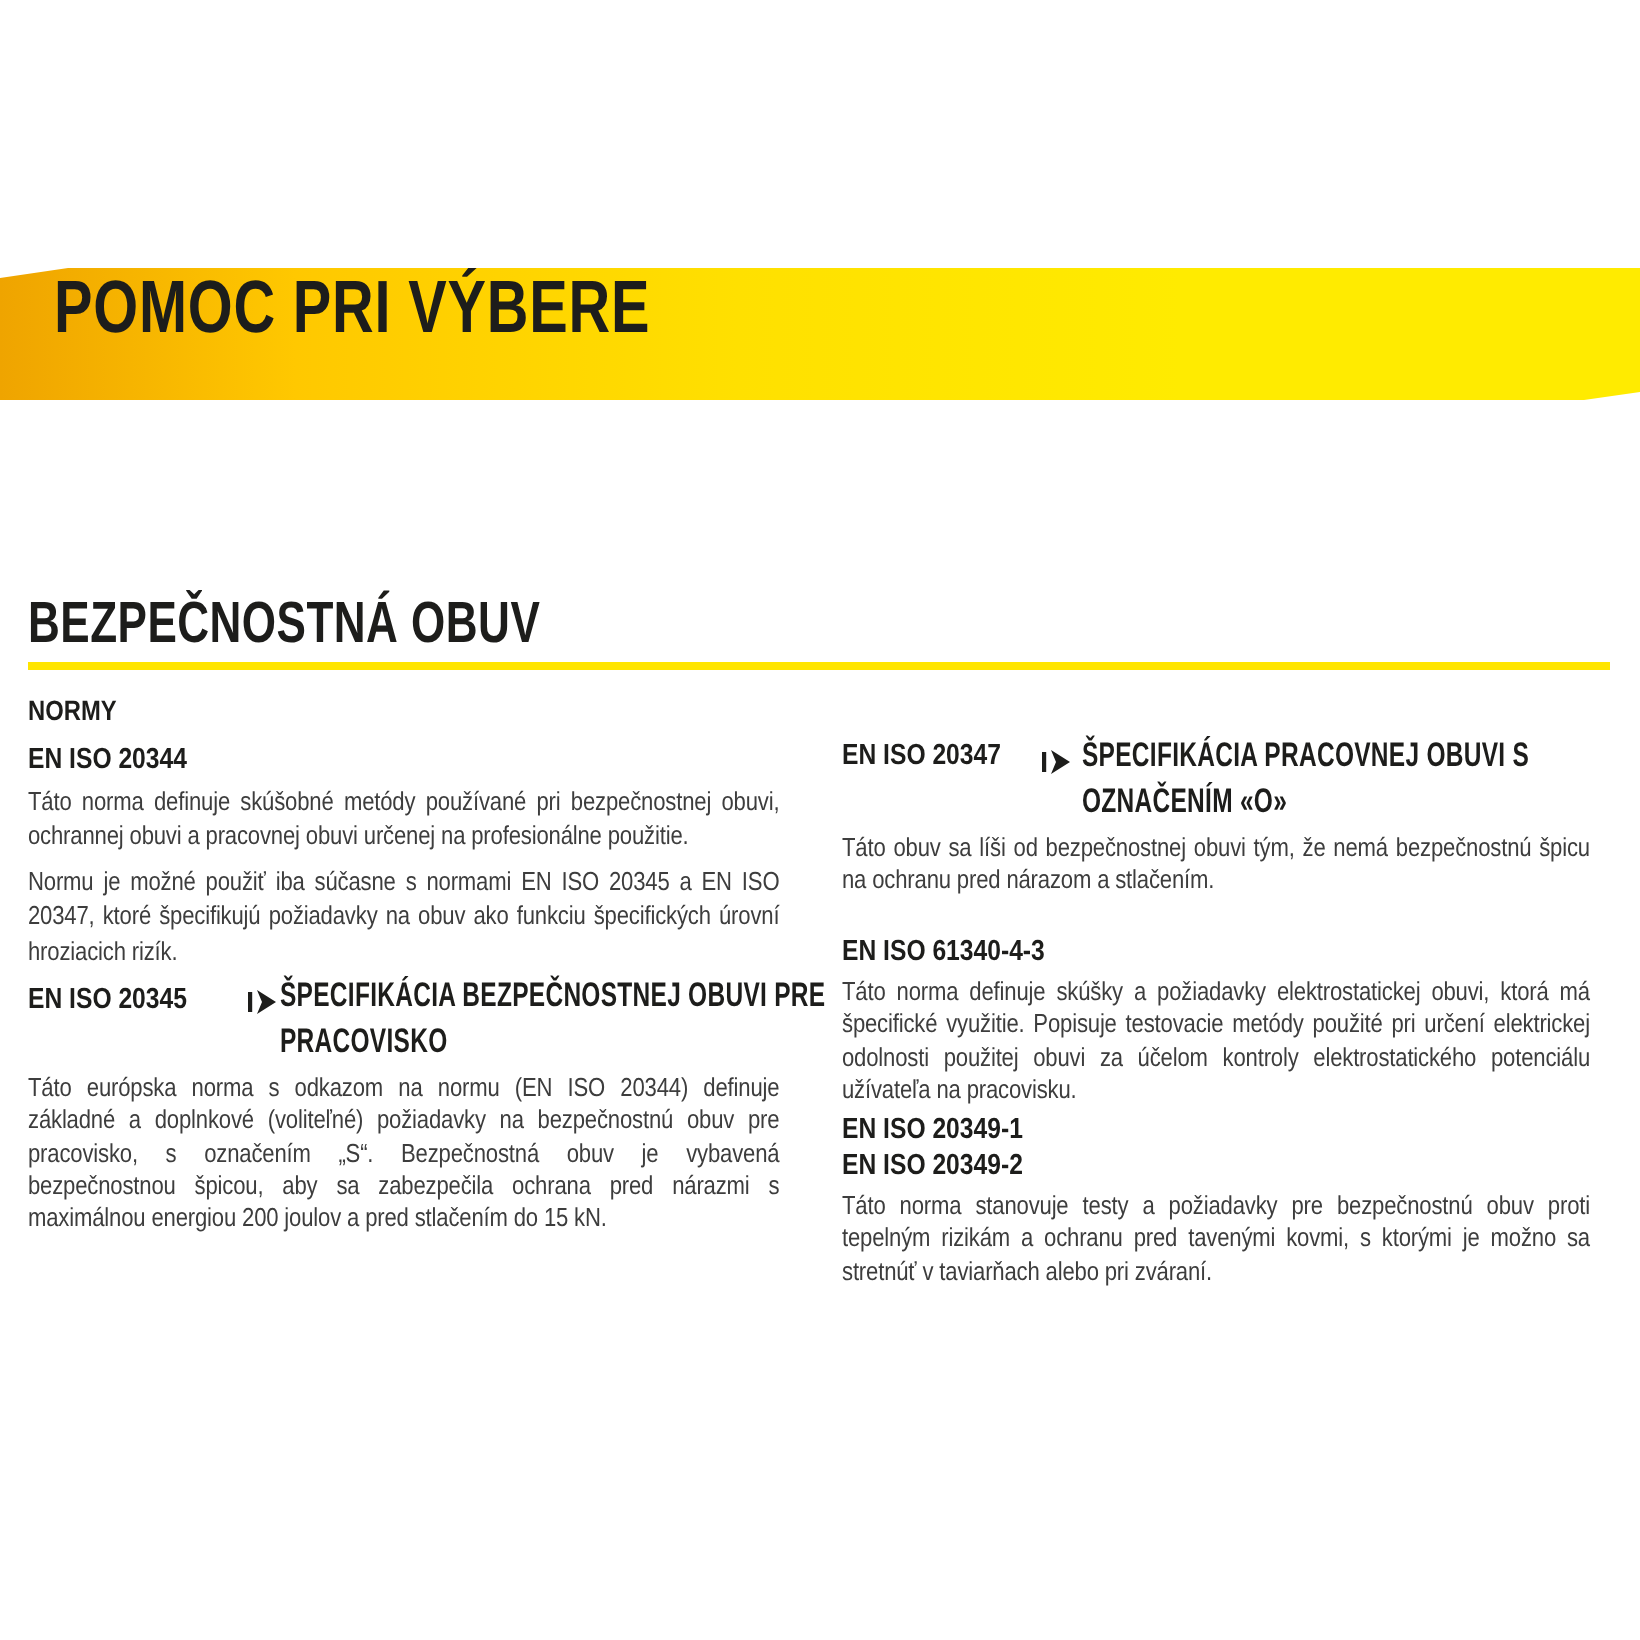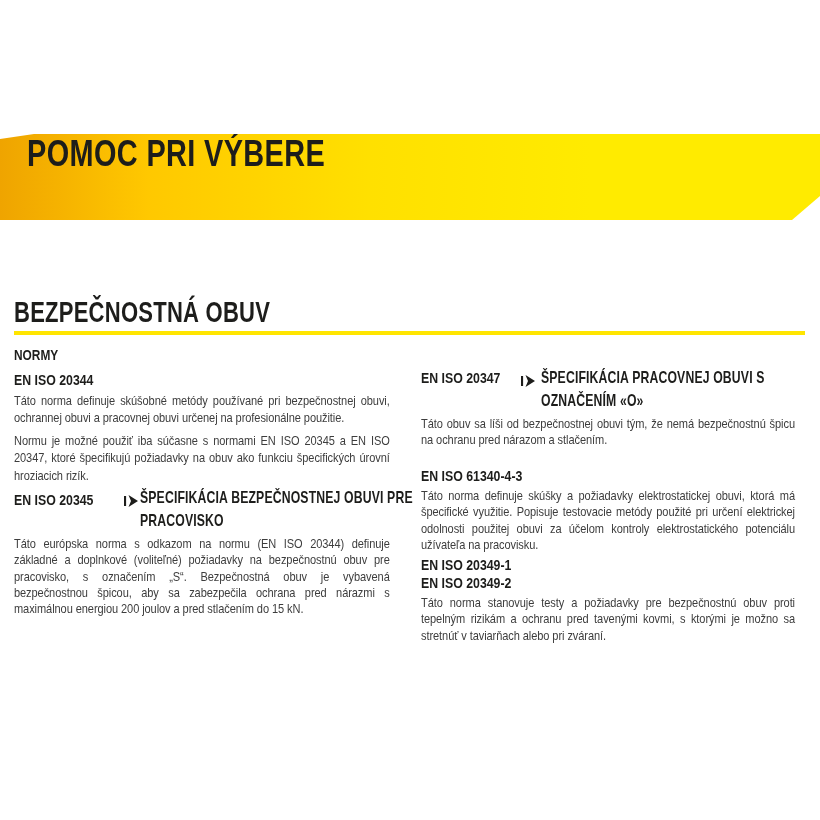--- a/index.html
+++ b/index.html
@@ -2,21 +2,21 @@
 <html><head>
 <meta charset="utf-8">
 <style>
   html,body{margin:0;padding:0;background:#ffffff;}
   .page{
     position:relative;width:820px;height:820px;background:#ffffff;overflow:hidden;
     font-family:"Liberation Sans","DejaVu Sans",sans-serif;
   }
   
   .banner{
-    position:absolute;left:0;top:134px;width:820px;height:86px;
+    position:absolute;left:0;top:134px;width:820px;height:66px;
     background:linear-gradient(90deg,#EFA400 0%,#FFC800 18%,#FFE000 45%,#FFEB00 72%,#FFEB00 100%);
     clip-path:polygon(0 5px,34px 0,100% 0,100% 62px,792px 100%,0 100%);
   }
   .banner-title{
     position:absolute;left:27px;top:0px;margin:0;
     font-size:37px;line-height:40px;font-weight:bold;color:#1d1d1b;
     transform:scaleX(0.78);transform-origin:0 0;white-space:nowrap;letter-spacing:0.5px;
   }
   
   .section-heading{

